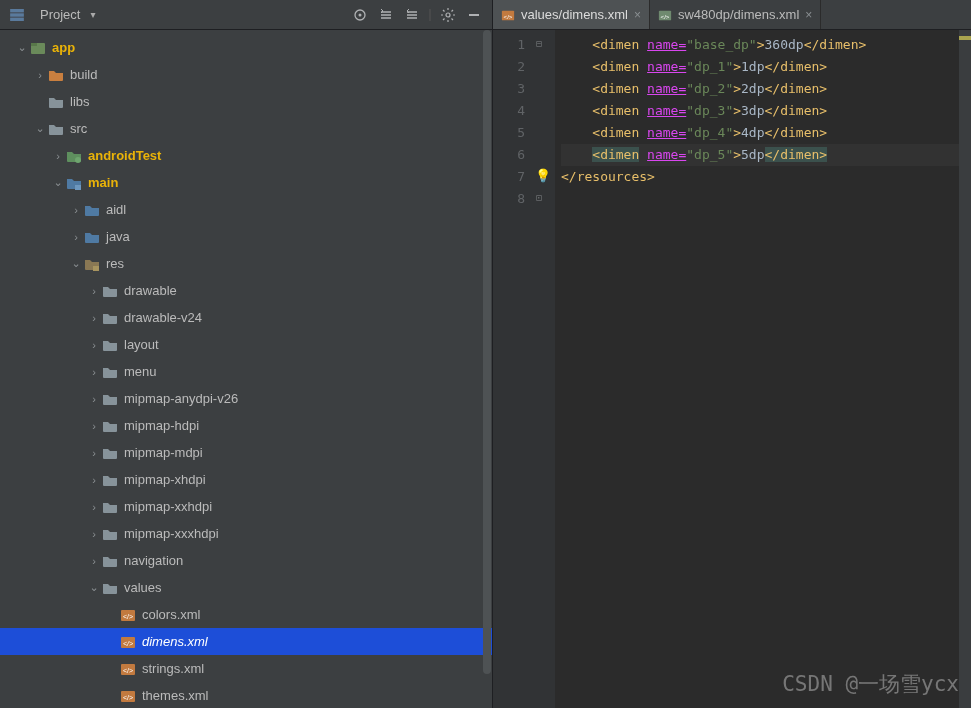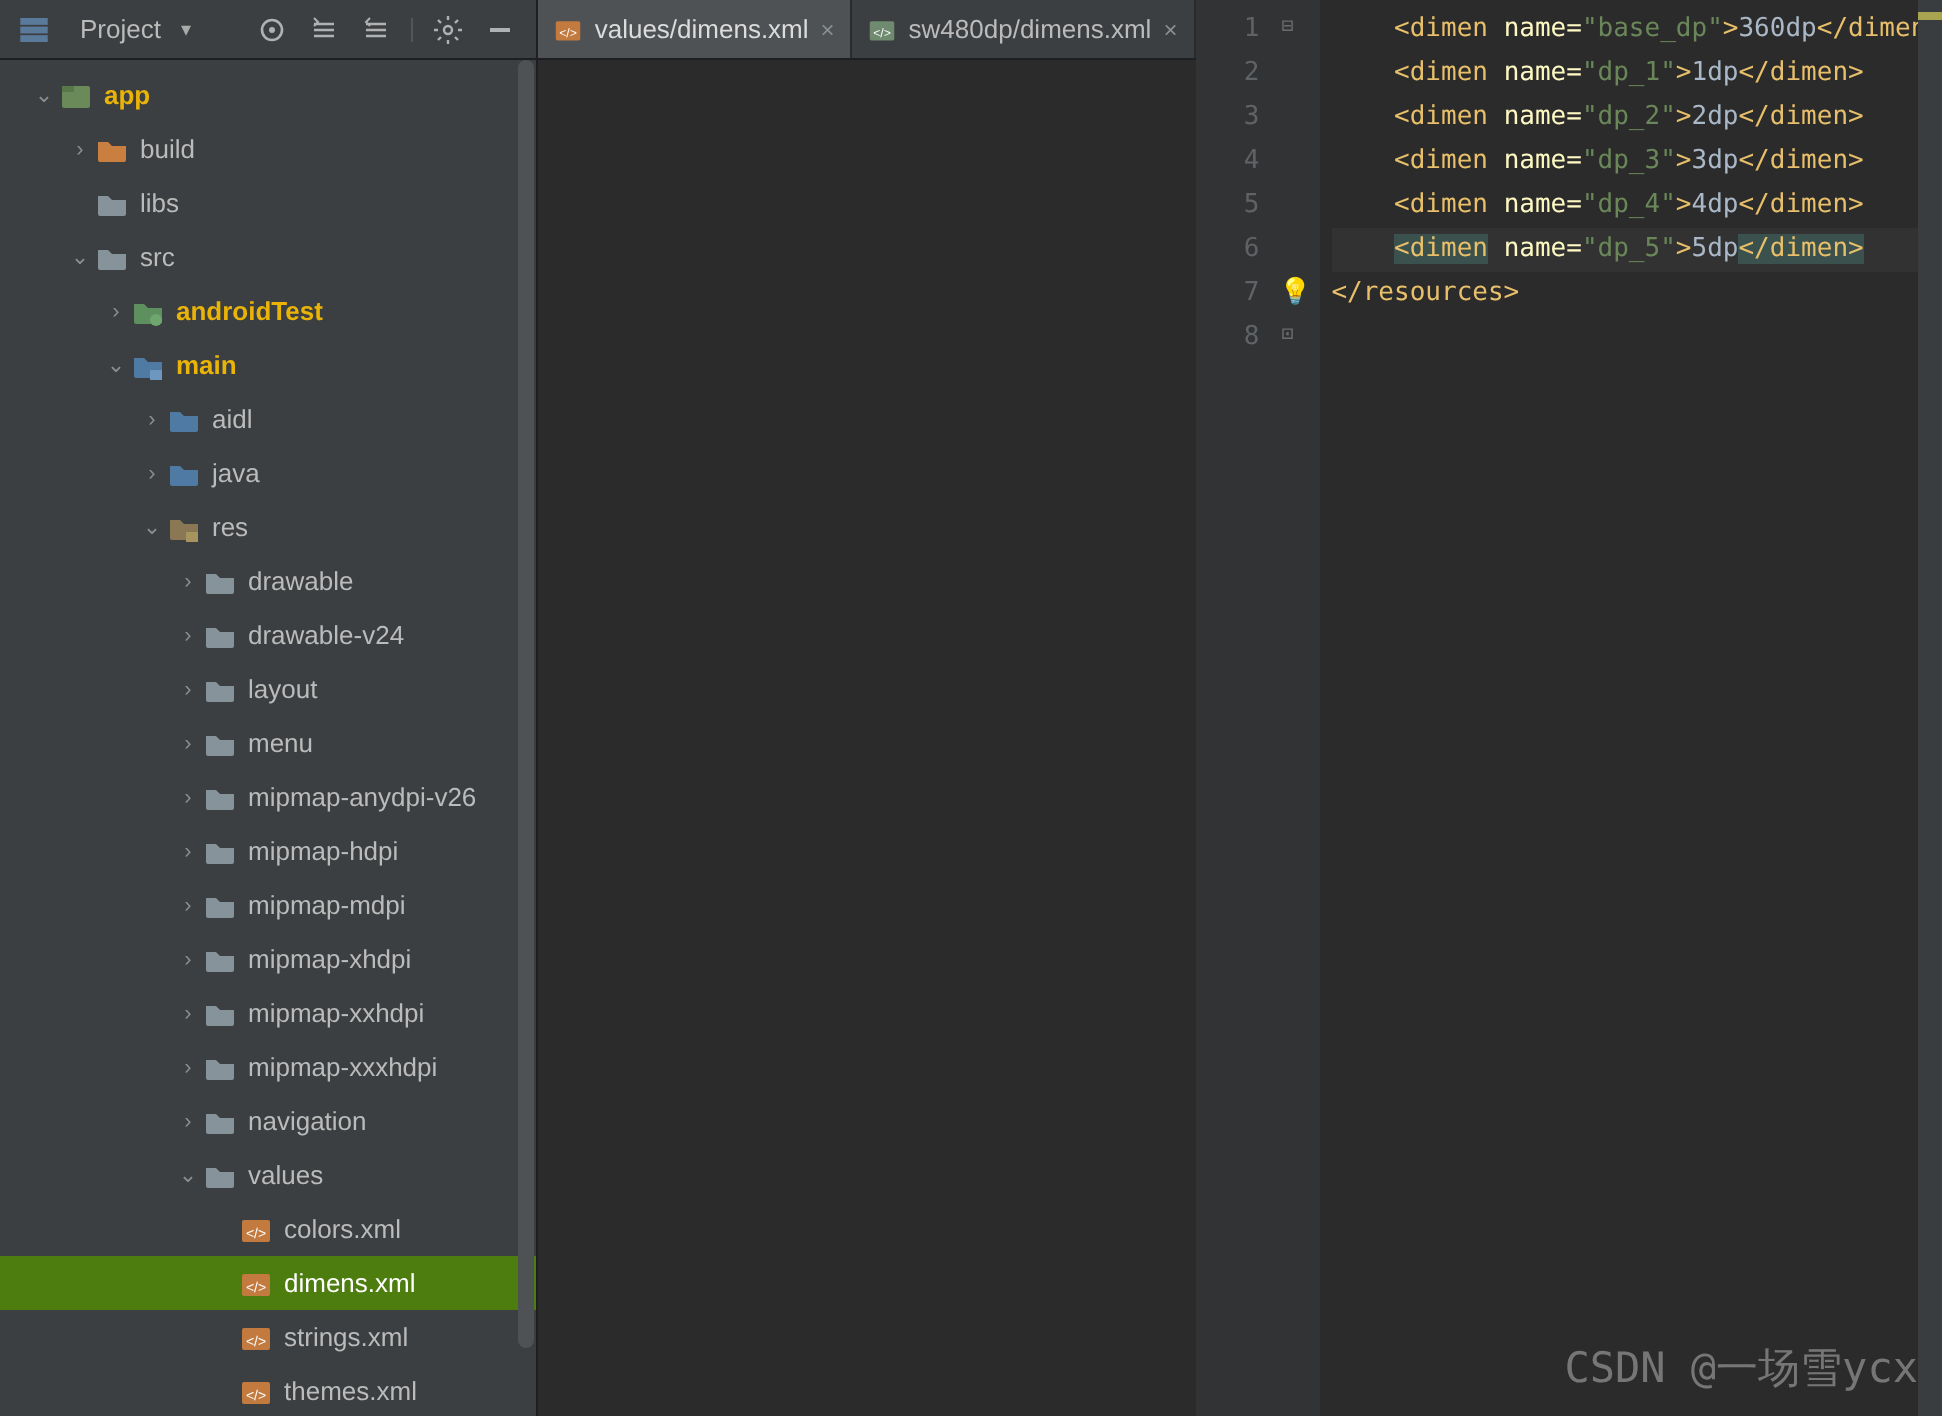--- a/index.html
+++ b/index.html
@@ -60,21 +60,21 @@
   background: #4e5254;
   border-radius: 4px;
 }
 .tree-row {
   height: 27px;
   display: flex;
   align-items: center;
   cursor: pointer;
   white-space: nowrap;
 }
-.tree-row.selected { background: #4d7c0f; color: #fff; }
+.tree-row.selected { background: #1d4ed8; color: #fff; font-style: italic; }
 .indent { display: inline-block; }
 .arrow {
   width: 16px;
   display: inline-flex;
   justify-content: center;
   color: #8a8f92;
   font-size: 11px;
 }
 .arrow.none { visibility: hidden; }
 .node-icon {
@@ -85,21 +85,21 @@
   margin-right: 6px;
 }
 .node-icon svg { width: 16px; height: 16px; }
 .node-label { }
 .tree-row.selected .node-label { color: #fff; }
 .bold { font-weight: bold; color: #eab308; }
 
 .panel-right {
   flex: 1;
   display: flex;
-  flex-direction: row;
+  flex-direction: column;
   background: #2b2b2b;
 }
 .tabs {
   height: 30px;
   display: flex;
   align-items: stretch;
   background: #3c3f41;
   border-bottom: 1px solid #1e1f22;
 }
 .tab {
@@ -155,21 +155,21 @@
   flex: 1;
   padding: 4px 0 0 6px;
   line-height: 22px;
   background: #2b2b2b;
   color: #a9b7c6;
   position: relative;
 }
 .code-line { white-space: pre; height: 22px; }
 .code-line.current { background: #323232; }
 .tag { color: #e8bf6a; }
-.attr { color: #fef9c3; }
+.attr { color: #d946ef; text-decoration: underline; }
 .val { color: #6a8759; }
 .txt { color: #a9b7c6; }
 .editor-scrollbar-v {
   position: absolute;
   right: 0; top: 0; bottom: 0;
   width: 12px;
   background: #3a3d3f;
 }
 .editor-stripe {
   position: absolute;

